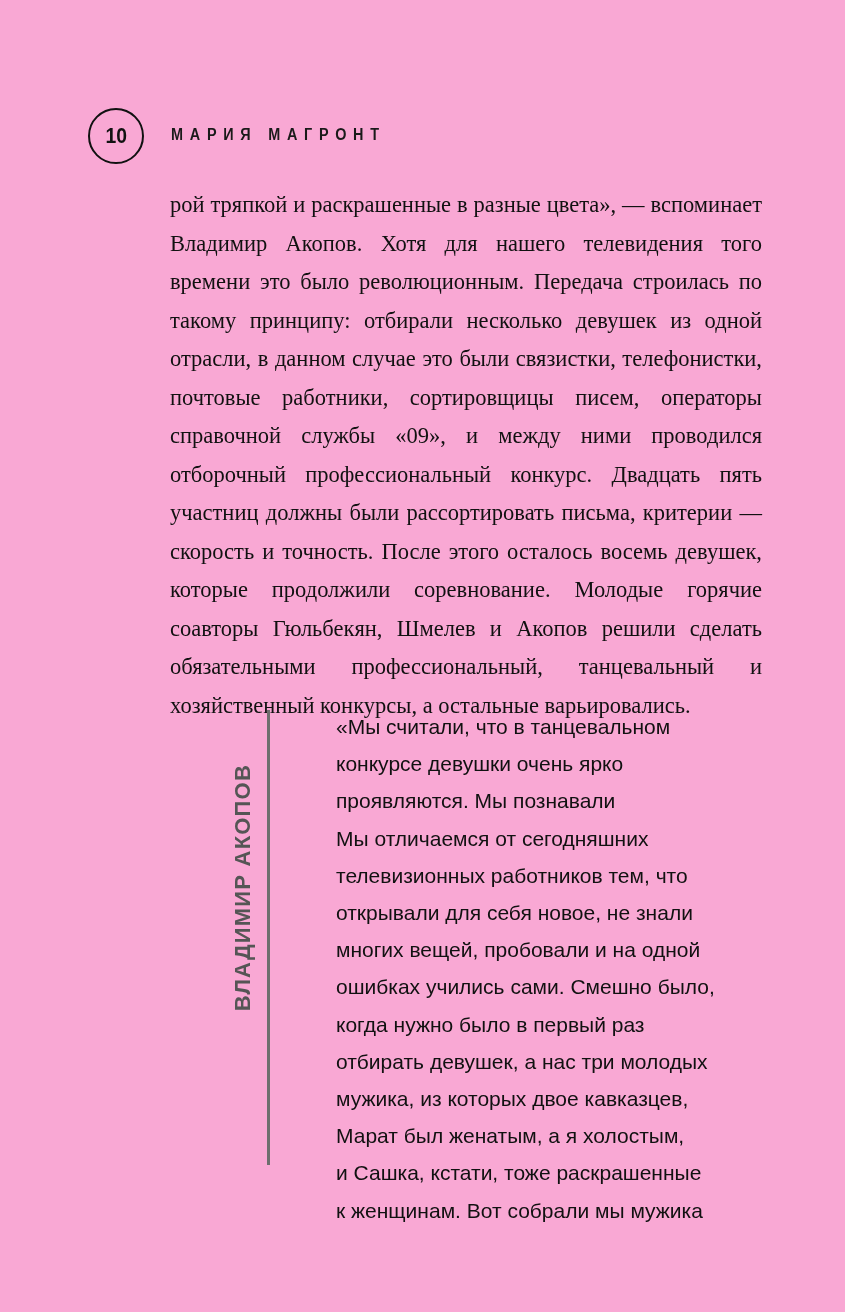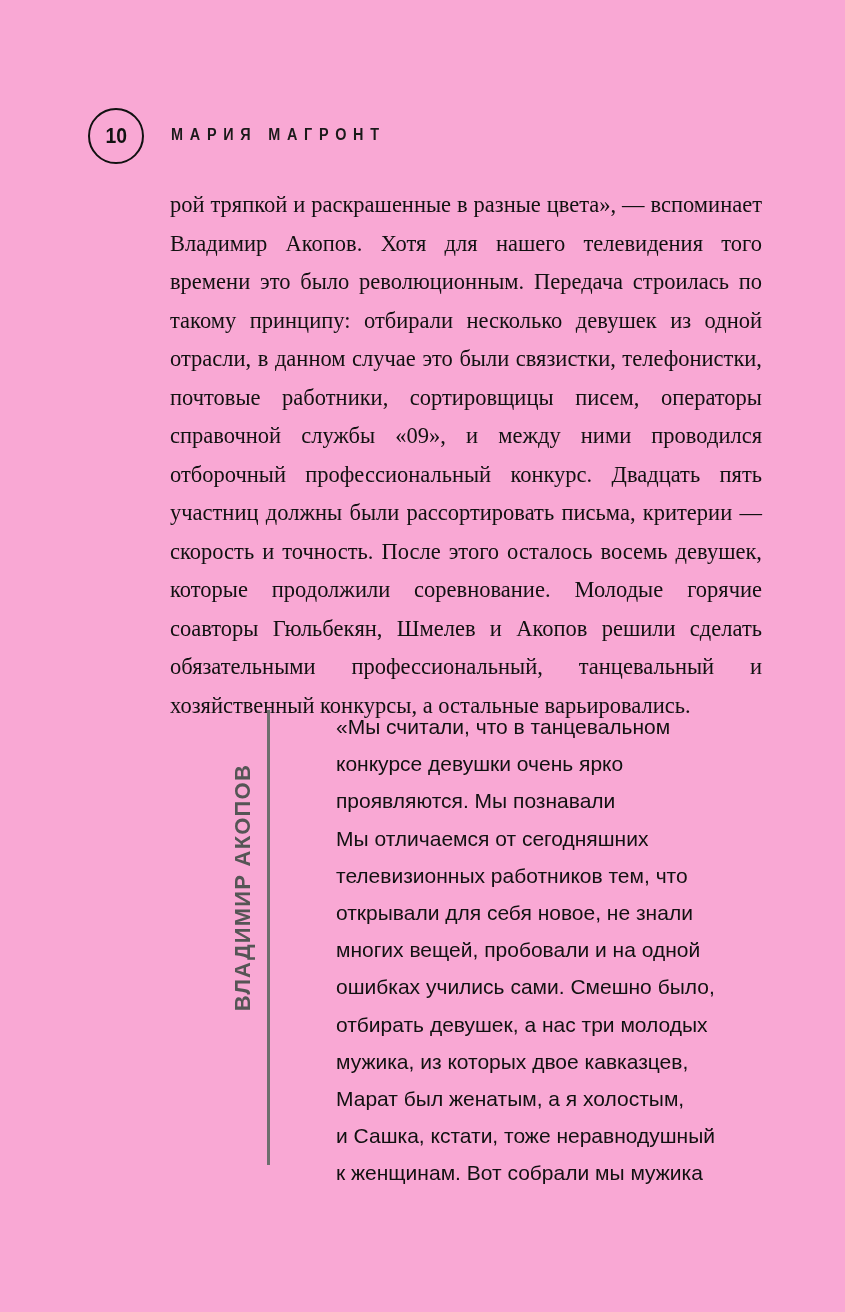--- a/index.html
+++ b/index.html
@@ -142,21 +142,22 @@
     <div class="speaker-label">ВЛАДИМИР АКОПОВ</div>
     <div class="quote-text">
         <span class="line">«Мы считали, что в танцевальном</span>
         <span class="line">конкурсе девушки очень ярко</span>
         <span class="line">проявляются. Мы познавали</span>
         <span class="line">Мы отличаемся от сегодняшних</span>
         <span class="line">телевизионных работников тем, что</span>
         <span class="line">открывали для себя новое, не знали</span>
         <span class="line">многих вещей, пробовали и на одной</span>
         <span class="line">ошибках учились сами. Смешно было,</span>
+        <span class="line">когда нужно было в первый раз</span>
         <span class="line">отбирать девушек, а нас три молодых</span>
         <span class="line">мужика, из которых двое кавказцев,</span>
         <span class="line">Марат был женатым, а я холостым,</span>
-        <span class="line">и Сашка, кстати, тоже неравнодушный</span>
+        <span class="line">и Сашка, кстати, тоже раскрашенные</span>
         <span class="line">к женщинам. Вот собрали мы мужика</span>
       </div>
   </div>
 
 </div>
 
 </body></html>

